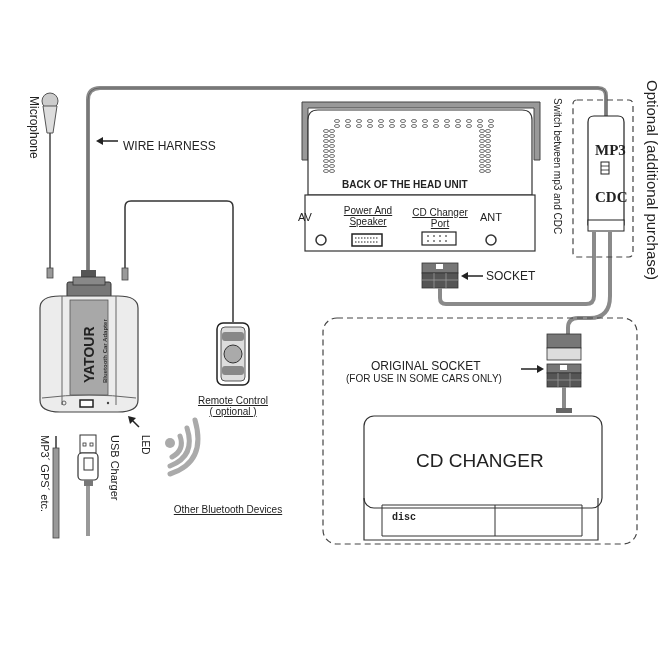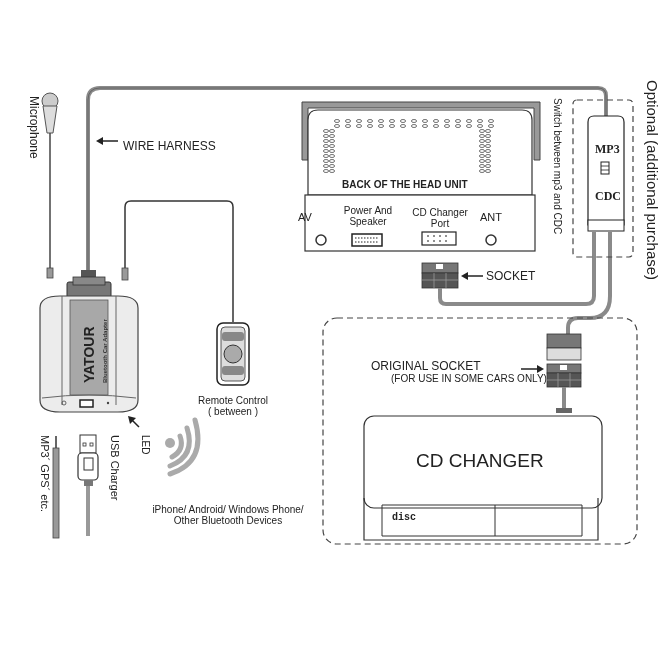--- a/index.html
+++ b/index.html
@@ -3,22 +3,22 @@
 <meta charset="utf-8">
 <style>
   html,body{margin:0;padding:0;background:#fff;}
   body{width:661px;height:661px;position:relative;overflow:hidden;font-family:"Liberation Sans",sans-serif;color:#222;}
   svg{position:absolute;left:0;top:0;}
   .lbl{position:absolute;font-family:"Liberation Sans",sans-serif;color:#222;white-space:nowrap;line-height:1.05;}
   .vert{transform-origin:0 0;transform:rotate(90deg);}
   .t12{font-size:12px;}
   .t11{font-size:11px;}
   .t10{font-size:10px;}
-  .t9{font-size:12px;}
-  .center{text-align:center;}
+  .t9{font-size:15px;}
+  .center{text-align:center;text-decoration:underline;}
   .bold{font-weight:bold;}
 </style>
 </head>
 <body>
 
 <svg width="661" height="661" viewBox="0 0 661 661">
 
   <path d="M88 270 L88 100 Q88 88 100 88 L598 88 Q606 88 606 96 L606 120" fill="none" stroke="#8a8a8a" stroke-width="4"></path>
   <path d="M88 270 L88 100 Q88 88 100 88 L598 88 Q606 88 606 96 L606 120" fill="none" stroke="#222" stroke-width="1" opacity="0.35"></path>
 
@@ -232,28 +232,27 @@
   <div>CD Changer</div>
   <div>Port</div>
 </div>
 <div class="lbl t11" style="left:480px;top:212px;">ANT</div>
 <div class="lbl t12" style="left:486px;top:270px;">SOCKET</div>
 <div class="lbl t10 vert" style="left:562px;top:98px;">Switch between mp3 and CDC</div>
 <div class="lbl t9 bold" style="left:595px;top:143px;font-family:'Liberation Serif',serif;">MP3</div>
 <div class="lbl t9 bold" style="left:595px;top:190px;font-family:'Liberation Serif',serif;">CDC</div>
 <div class="lbl vert" style="left:660px;top:80px;font-size:15px;">Optional (additional purchase)</div>
 <div class="lbl t12" style="left:371px;top:360px;">ORIGINAL SOCKET</div>
-<div class="lbl t10" style="left:346px;top:374px;margin-left:45px;">(FOR USE IN SOME CARS ONLY)</div>
+<div class="lbl t10" style="left:346px;top:374px;">(FOR USE IN SOME CARS ONLY)</div>
 <div class="lbl" style="left:416px;top:451px;font-size:19px;">CD CHANGER</div>
 <div class="lbl t10 bold" style="left:392px;top:513px;font-family:Liberation Mono, monospace;">disc</div>
 <div class="lbl t10 center" style="left:185px;top:396px;width:96px;text-align:center;">
   <div>Remote Control</div>
-  <div>( between )</div>
+  <div>( optional )</div>
 </div>
 <div class="lbl t10 vert" style="left:150px;top:435px;">LED</div>
 <div class="lbl t11 vert" style="left:120px;top:435px;">USB Charger</div>
 <div class="lbl t11 vert" style="left:50px;top:435px;">MP3´ GPS´ etc.</div>
 <div class="lbl t10 center" style="left:128px;top:505px;width:200px;">
-  <div>iPhone/ Android/ Windows Phone/</div>
   <div>Other Bluetooth Devices</div>
 </div>
 <div class="lbl bold" style="left:96px;top:303px;font-size:14px;transform-origin:0 0;transform:rotate(-90deg) translate(-80px,-14px);">YATOUR</div>
 <div class="lbl bold" style="left:108px;top:303px;font-size:6px;color:#333;transform-origin:0 0;transform:rotate(-90deg) translate(-80px,-6px);">Bluetooth Car Adapter</div>
 
 </body></html>

